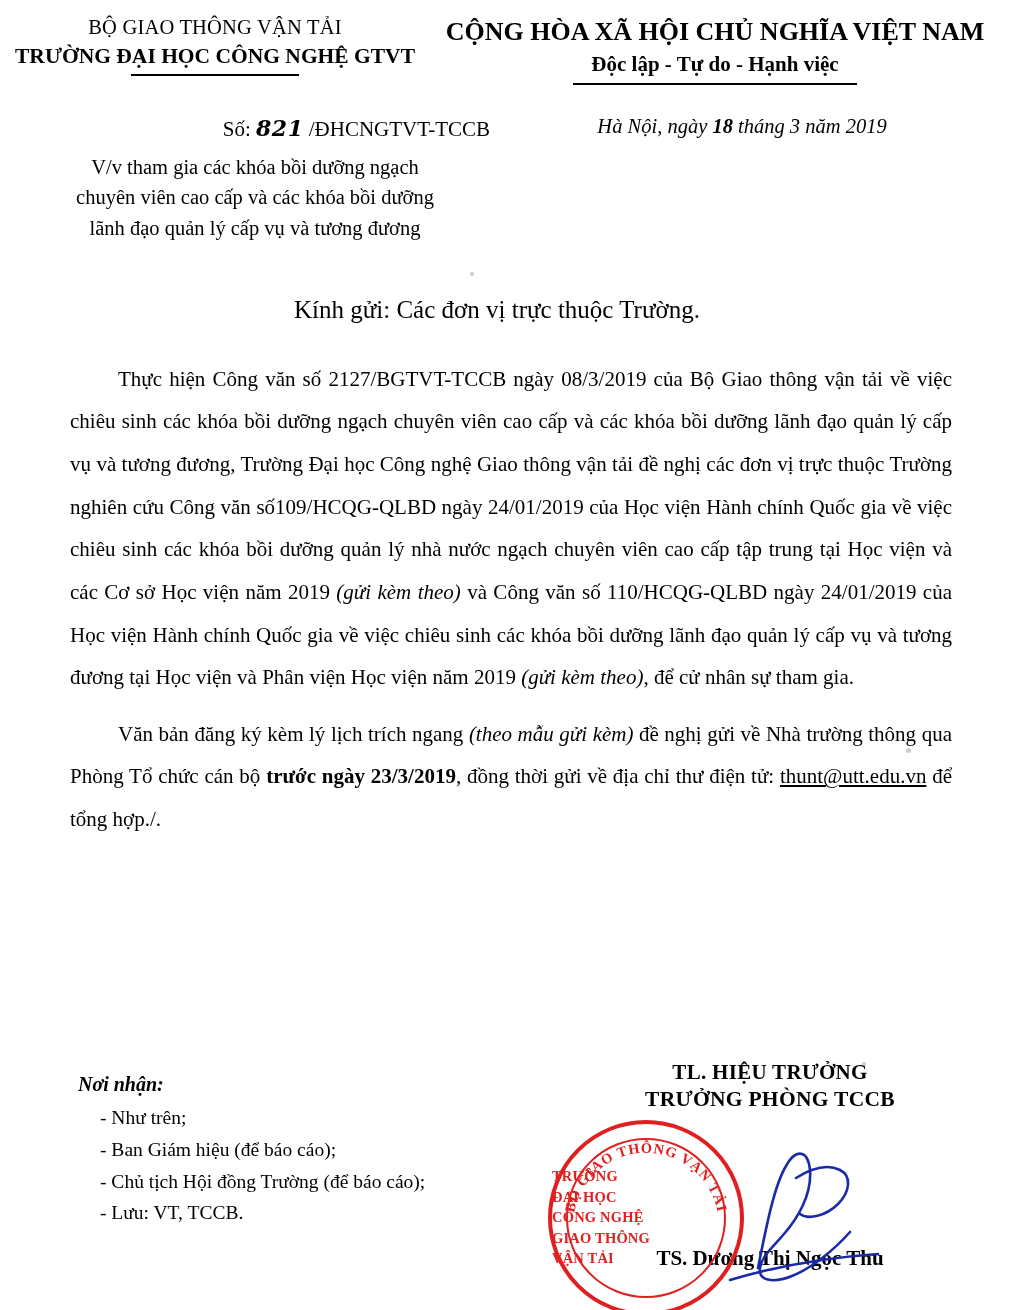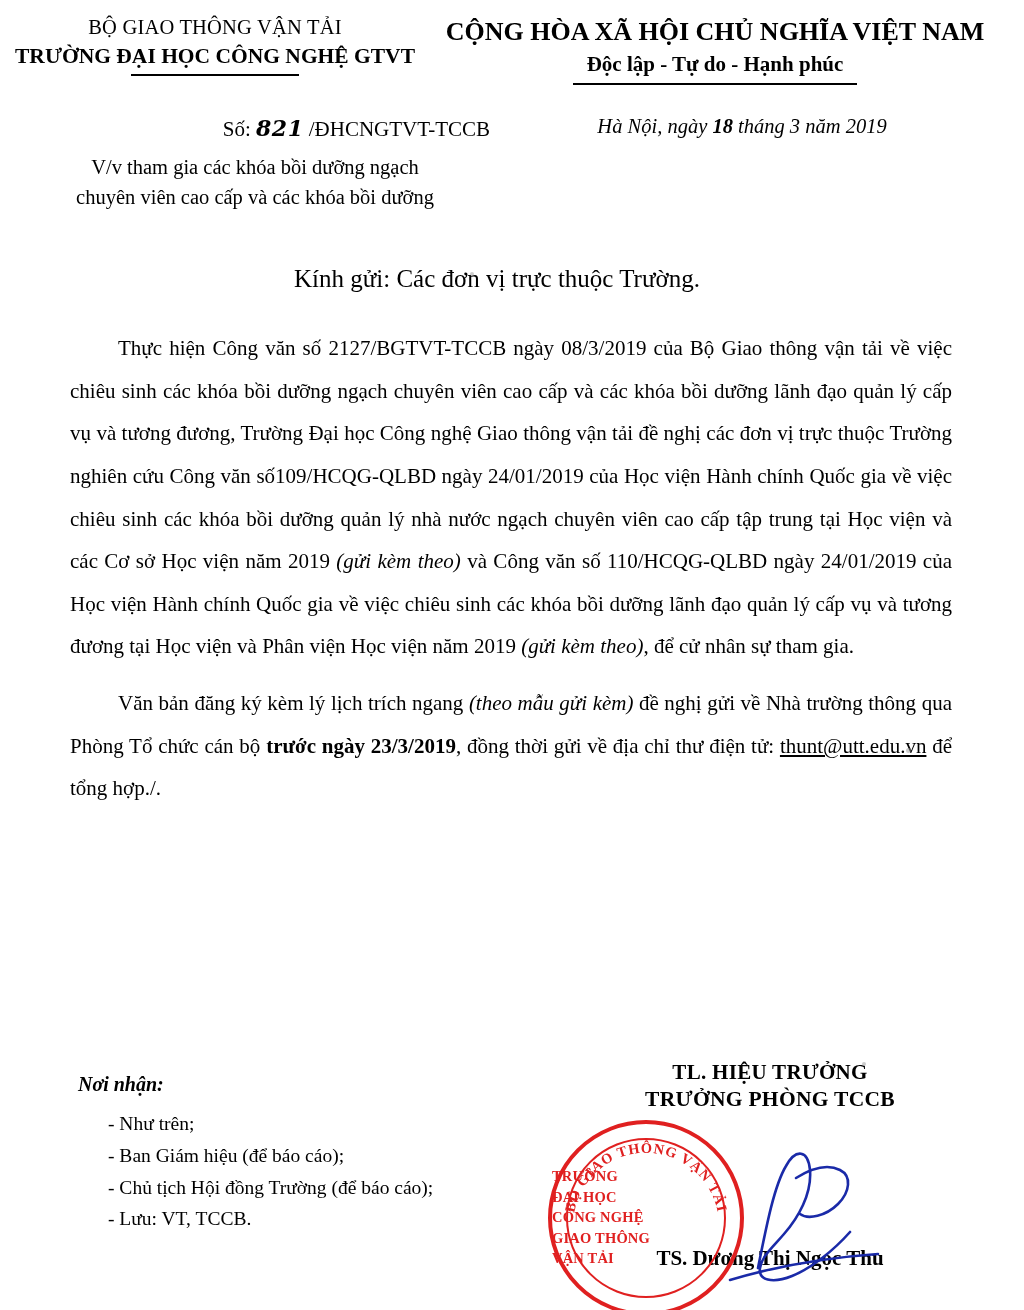--- a/index.html
+++ b/index.html
@@ -162,21 +162,21 @@
     line-height: 1.62;
   }
   .recipients .title {
     font-style: italic;
     font-weight: bold;
     font-size: 20px;
     margin-bottom: 2px;
   }
   .recipients ul {
     list-style: none;
-    margin: 8px;
+    margin: 0;
     padding: 0 0 0 22px;
   }
   .recipients li { white-space: nowrap; }
 
   .signblock {
     position: absolute;
     left: 560px;
     top: 0;
     width: 420px;
     text-align: center;
@@ -277,21 +277,21 @@
 <div class="page">
 
   <div class="header">
     <div class="header-left">
       <div class="org-line1">BỘ GIAO THÔNG VẬN TẢI</div>
       <div class="org-line2">TRƯỜNG ĐẠI HỌC CÔNG NGHỆ GTVT</div>
       <div class="underline-short"></div>
     </div>
     <div class="header-right">
       <div class="nation-line1">CỘNG HÒA XÃ HỘI CHỦ NGHĨA VIỆT NAM</div>
-      <div class="nation-line2">Độc lập - Tự do - Hạnh phúc</div>
+      <div class="nation-line2">Độc lập - Tự do - Hạnh việc</div>
       <div class="underline-long"></div>
     </div>
   </div>
 
   <div class="numrow">
     <div class="numrow-left">
       <span class="sonum">
         <span>Số:</span>
         <span class="handwritten">821</span>
         <span>/ĐHCNGTVT-TCCB</span>
@@ -305,20 +305,21 @@
         <span>3</span>
         <span>năm</span>
         <span>2019</span>
       </span>
     </div>
   </div>
 
   <div class="vv">
     <div>V/v tham gia các khóa bồi dưỡng ngạch</div>
     <div>chuyên viên cao cấp và các khóa bồi dưỡng</div>
+    <div>lãnh đạo quản lý cấp vụ và tương đương</div>
   </div>
 
   <div class="kinhgui">Kính gửi: Các đơn vị trực thuộc Trường.</div>
 
   <div class="body-block">
     <p class="para"><span>Thực hiện Công văn số 2127/BGTVT-TCCB ngày 08/3/2019 của Bộ Giao thông vận tải về việc chiêu sinh các khóa bồi dưỡng ngạch chuyên viên cao cấp và các khóa bồi dưỡng lãnh đạo quản lý cấp vụ và tương đương, Trường Đại học Công nghệ Giao thông vận tải đề nghị các đơn vị trực thuộc Trường nghiên cứu Công văn số109/HCQG-QLBD ngày 24/01/2019 của Học viện Hành chính Quốc gia về việc chiêu sinh các khóa bồi dưỡng quản lý nhà nước ngạch chuyên viên cao cấp tập trung tại Học viện và các Cơ sở Học viện năm 2019 </span><span class="it">(gửi kèm theo)</span><span> và Công văn số 110/HCQG-QLBD ngày 24/01/2019 của Học viện Hành chính Quốc gia về việc chiêu sinh các khóa bồi dưỡng lãnh đạo quản lý cấp vụ và tương đương tại Học viện và Phân viện Học viện năm 2019 </span><span class="it">(gửi kèm theo)</span><span>, để cử nhân sự tham gia.</span></p>
 
     <p class="para second"><span>Văn bản đăng ký kèm lý lịch trích ngang </span><span class="it">(theo mẫu gửi kèm)</span><span> đề nghị gửi về Nhà trường thông qua Phòng Tổ chức cán bộ </span><span class="bd">trước ngày 23/3/2019</span><span>, đồng thời gửi về địa chỉ thư điện tử: </span><span class="ul">thunt@utt.edu.vn</span><span> để tổng hợp./.</span></p>
   </div>
 

